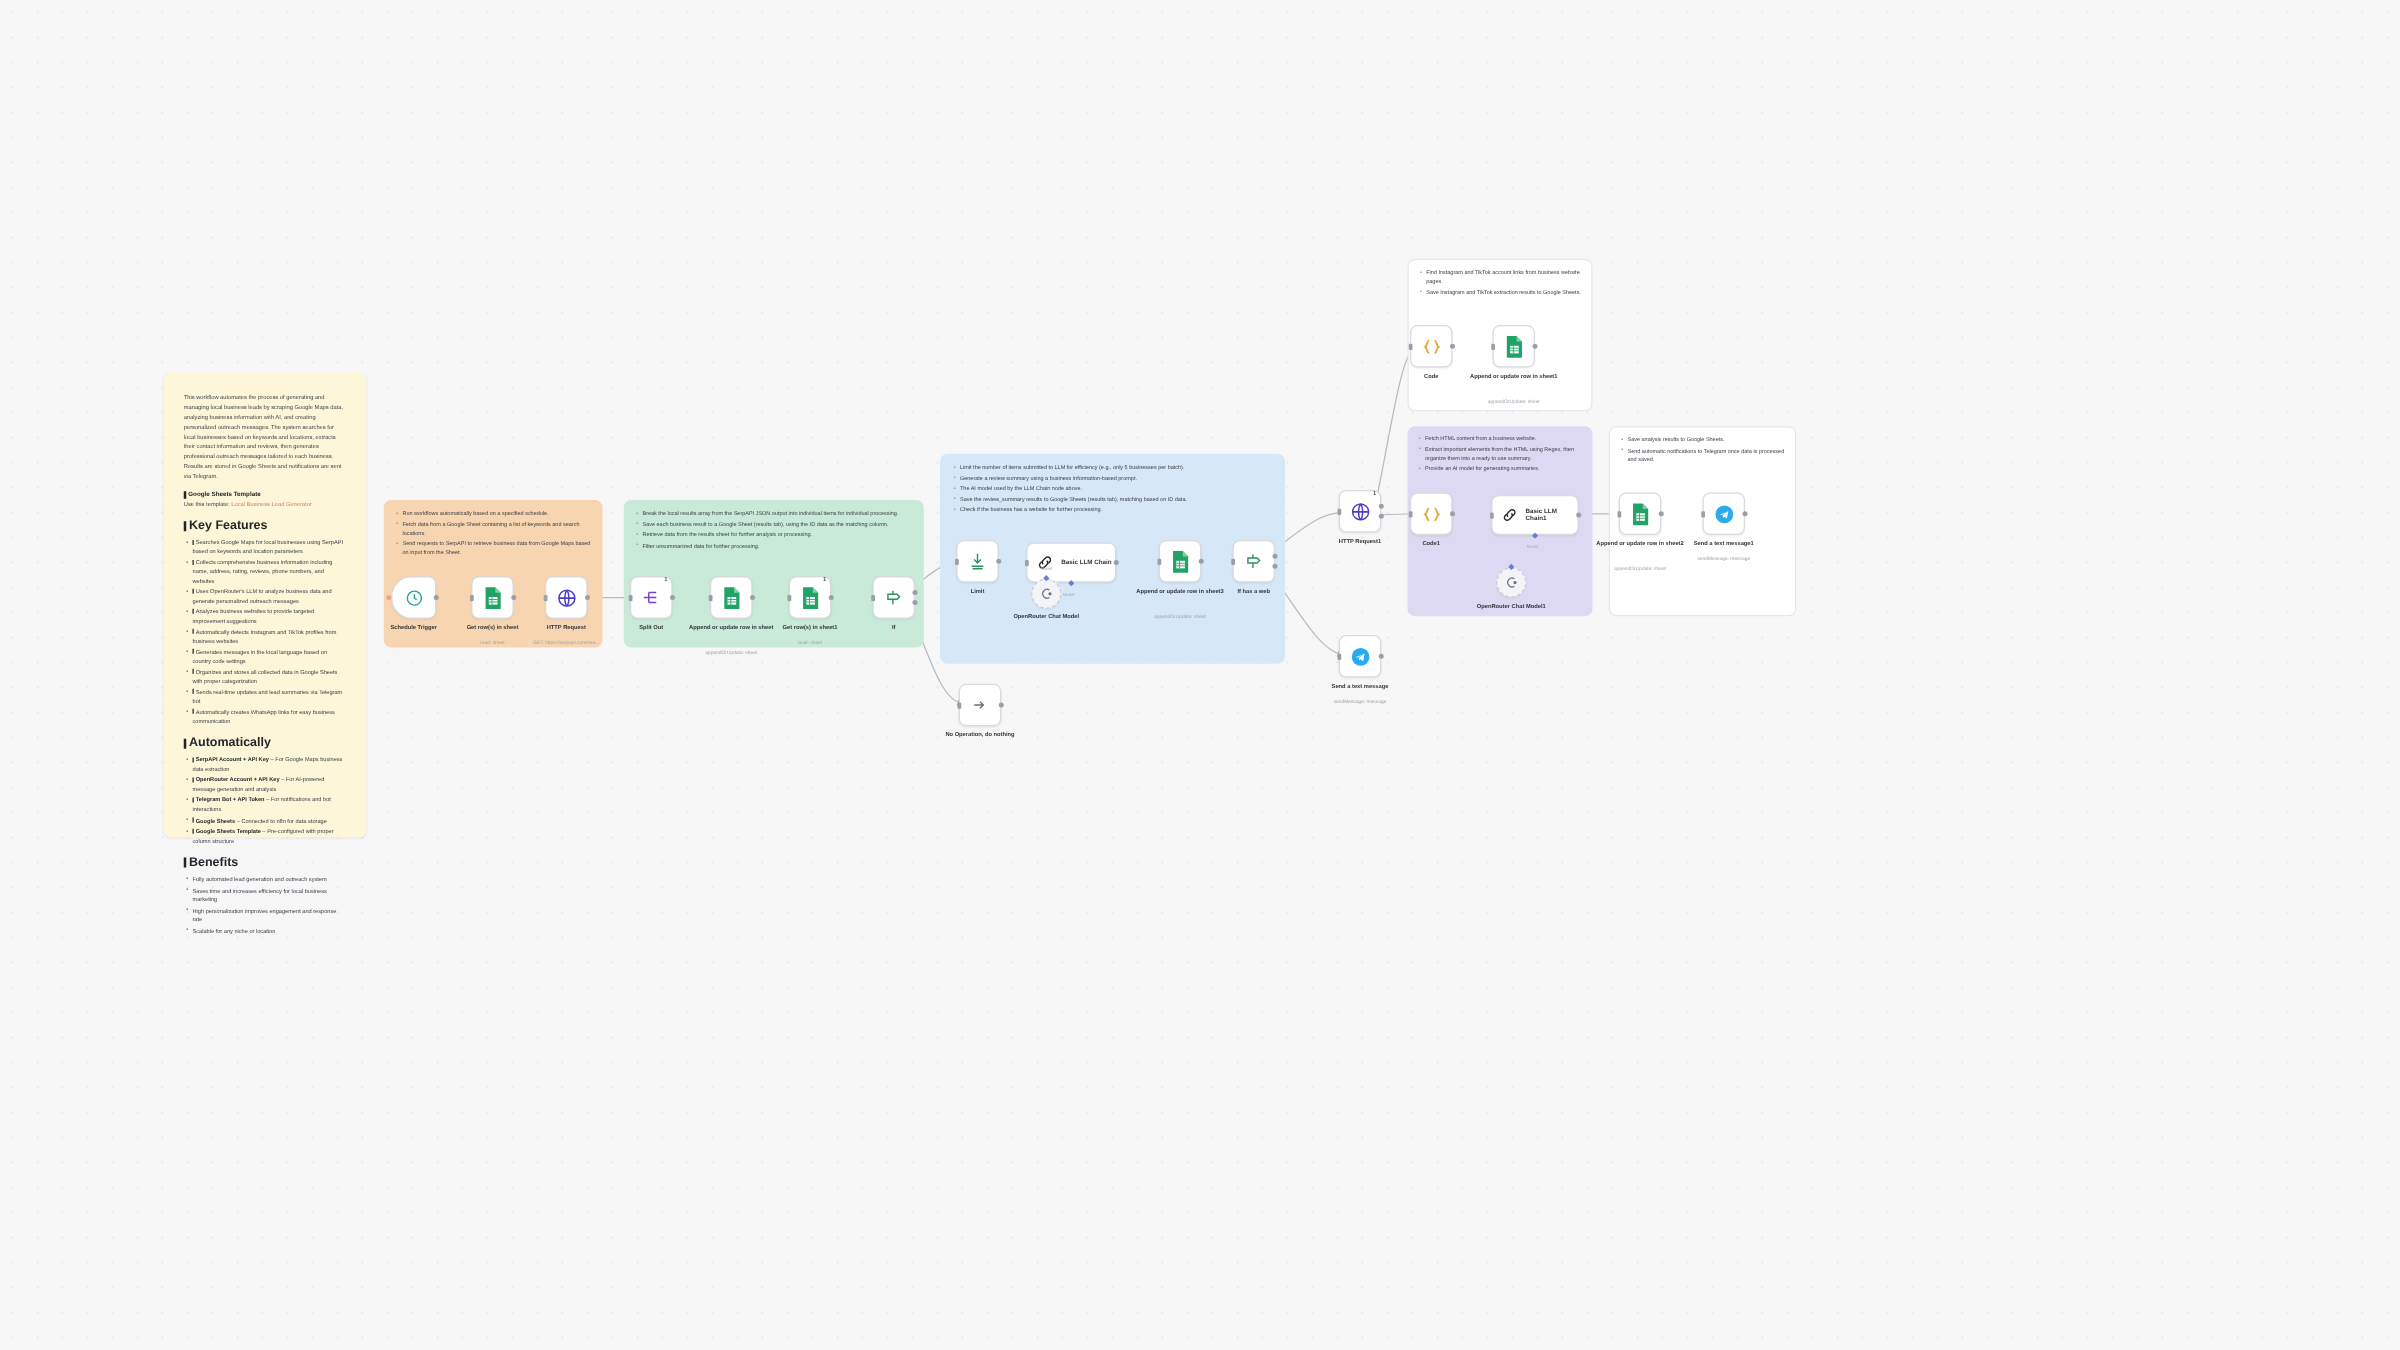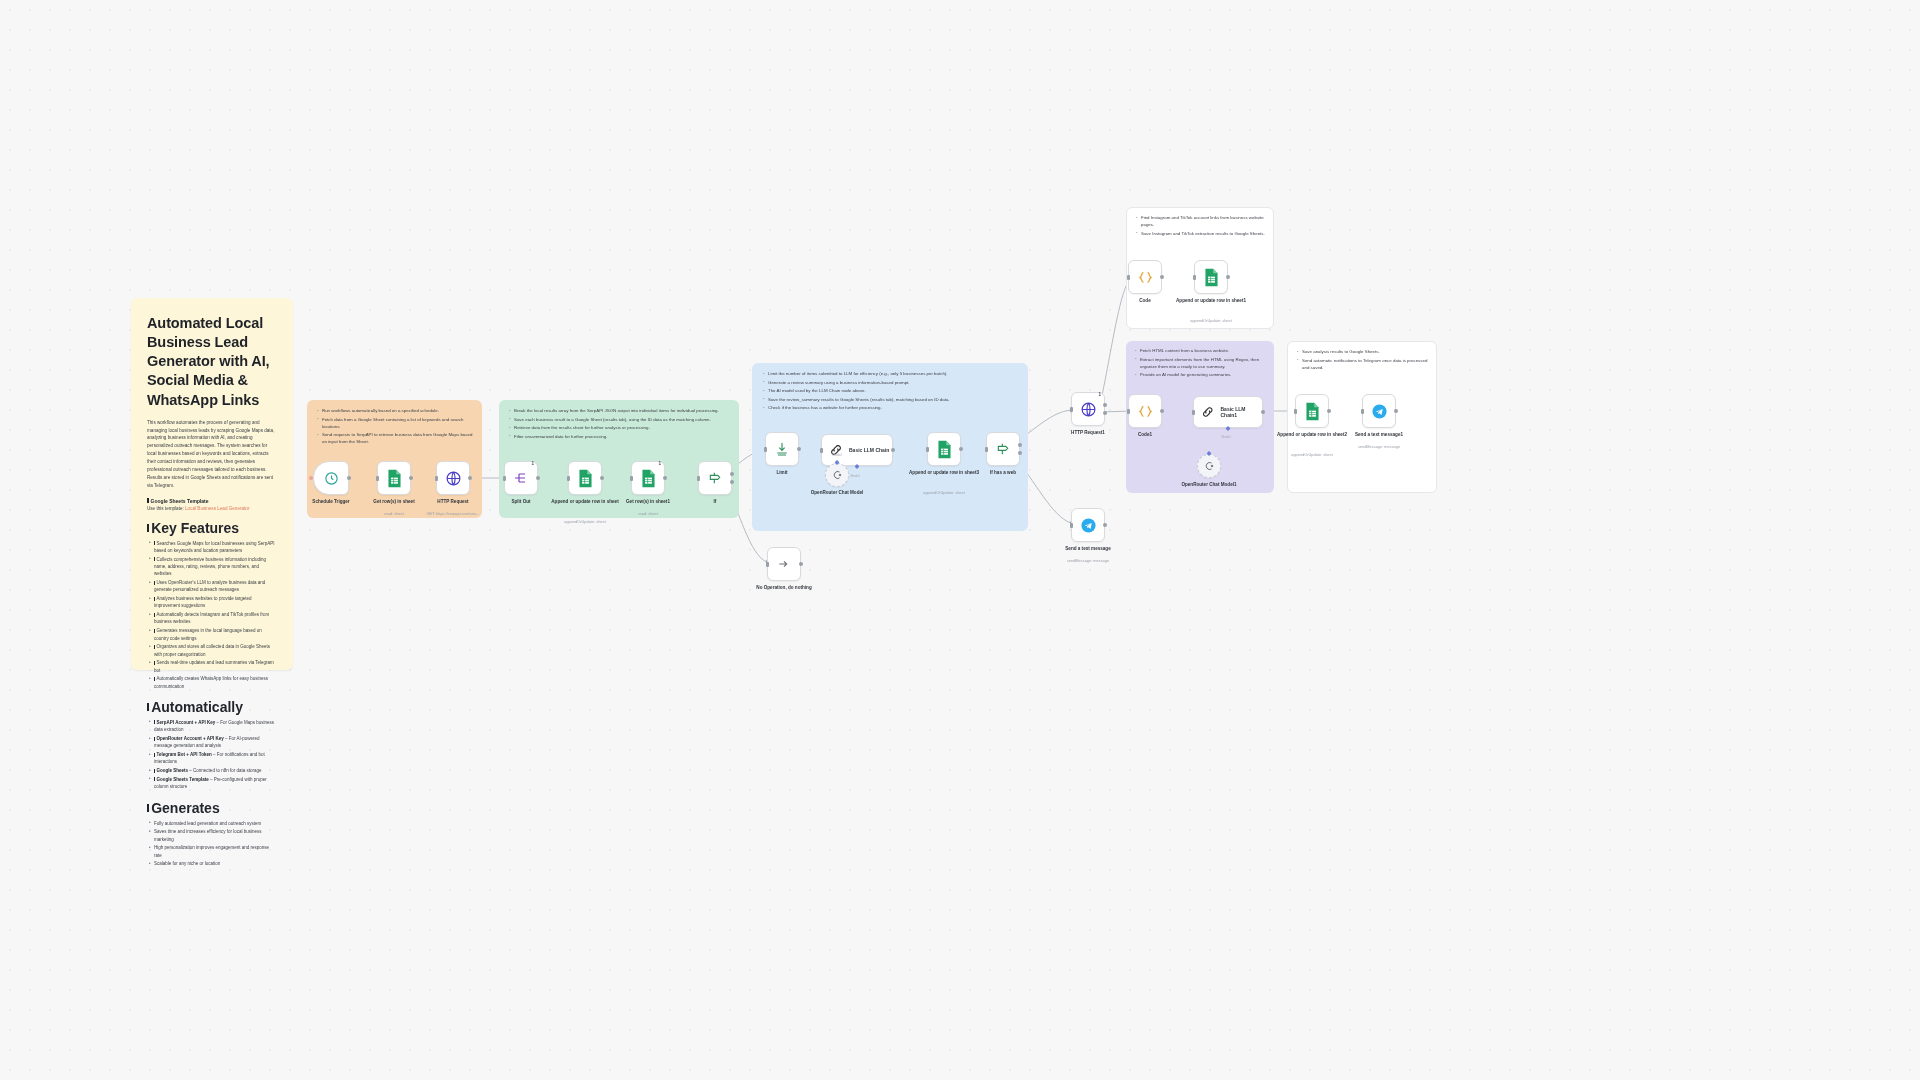--- a/index.html
+++ b/index.html
@@ -28,21 +28,21 @@
     font-size: 14.5px; line-height: 1.32; font-weight: 700;
     color: #1f2329; letter-spacing: -.1px; margin-bottom: 9px;
   }
   .sticky-main p.desc {
     font-size: 4.6px; line-height: 1.72; color: #3b3f46; margin-bottom: 8px;
   }
   .sec-head {
     font-size: 5px; font-weight: 700; color: #23272d;
     margin-bottom: 2px; display: flex; gap: 2px; align-items: center;
   }
-  .sec-head.big { font-size: 14px; margin: 9px 0 4px 0; }
+  .sec-head.big { font-size: 10px; margin: 9px 0 4px 0; }
   .bar { display:inline-block; width:1.6px; height:5.4px; background:#1f2329; }
   .sec-head.big .bar { width: 2.2px; height: 8px; }
   .tpl-line { font-size: 4.6px; color: #3b3f46; margin-bottom: 2px; }
   .tpl-line a { color: #e07a5f; text-decoration: none; }
   ul.note-list { list-style: none; }
   ul.note-list li {
     font-size: 4.5px; line-height: 1.62; color: #3b3f46;
     padding-left: 7px; position: relative; margin-bottom: 1.5px;
   }
   ul.note-list li::before {
@@ -160,21 +160,20 @@
       <path d="M836,477 L836,458"></path>
       <path d="M1209,425 L1209,456"></path>
     </g>
     <text class="edge-lbl" x="731" y="471">true</text>
     <text class="edge-lbl" x="731" y="487">false</text>
     <text class="edge-lbl" x="1019" y="445">true</text>
     <text class="edge-lbl" x="1019" y="459">false</text>
   </svg>
 
   <div class="sticky sticky-main" style="left:131px; top:298px; width:162px; height:372px;">
-    <h1>Automated Local Business Lead Generator with AI, Social Media &amp; WhatsApp Links</h1>
     <p class="desc">This workflow automates the process of generating and managing local business leads by scraping Google Maps data, analyzing business information with AI, and creating personalized outreach messages. The system searches for local businesses based on keywords and locations, extracts their contact information and reviews, then generates professional outreach messages tailored to each business. Results are stored in Google Sheets and notifications are sent via Telegram.</p>
 
     <div class="sec-head">
       <span class="bar"></span>
       <span>Google Sheets Template</span>
     </div>
     <div class="tpl-line">
       <span>Use this template:</span>
       <a href="#">Local Business Lead Generator</a>
     </div>
@@ -202,21 +201,21 @@
     <ul class="note-list" id="req-list">
         <li><span class="tick"></span><span class="lbl">SerpAPI Account + API Key</span> – For Google Maps business data extraction</li>
         <li><span class="tick"></span><span class="lbl">OpenRouter Account + API Key</span> – For AI-powered message generation and analysis</li>
         <li><span class="tick"></span><span class="lbl">Telegram Bot + API Token</span> – For notifications and bot interactions</li>
         <li><span class="tick"></span><span class="lbl">Google Sheets</span> – Connected to n8n for data storage</li>
         <li><span class="tick"></span><span class="lbl">Google Sheets Template</span> – Pre-configured with proper column structure</li>
       </ul>
 
     <div class="sec-head big">
       <span class="bar"></span>
-      <span>Generates</span>
+      <span>Benefits</span>
     </div>
     <ul class="note-list" id="ben-list">
         <li>Fully automated lead generation and outreach system</li>
         <li>Saves time and increases efficiency for local business marketing</li>
         <li>High personalization improves engagement and response rate</li>
         <li>Scalable for any niche or location</li>
       </ul>
   </div>
 
   <div class="sticky sticky-group" style="left:307px; top:400px; width:175px; height:118px; background:#f6d5b0;">

